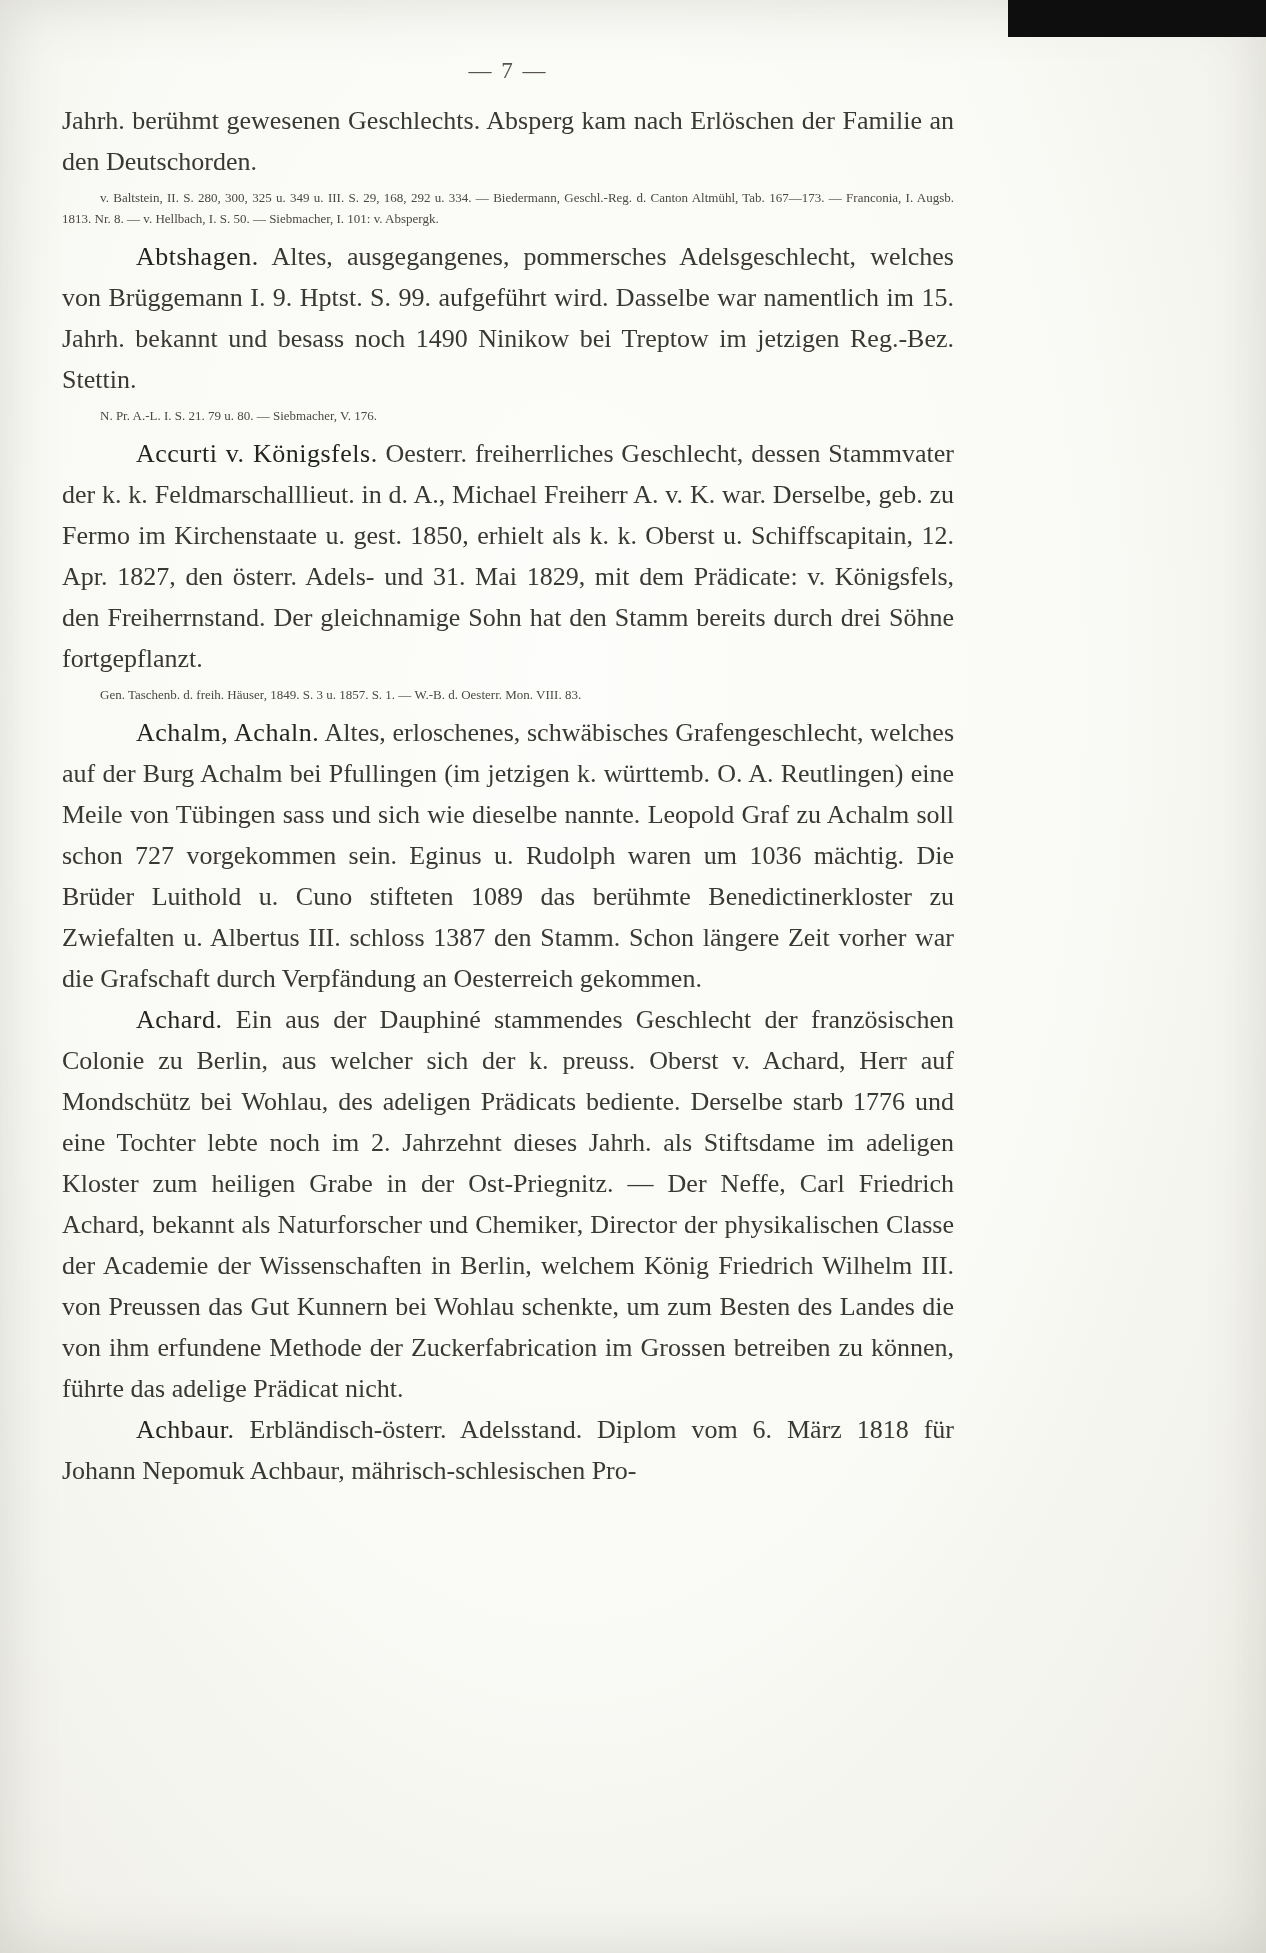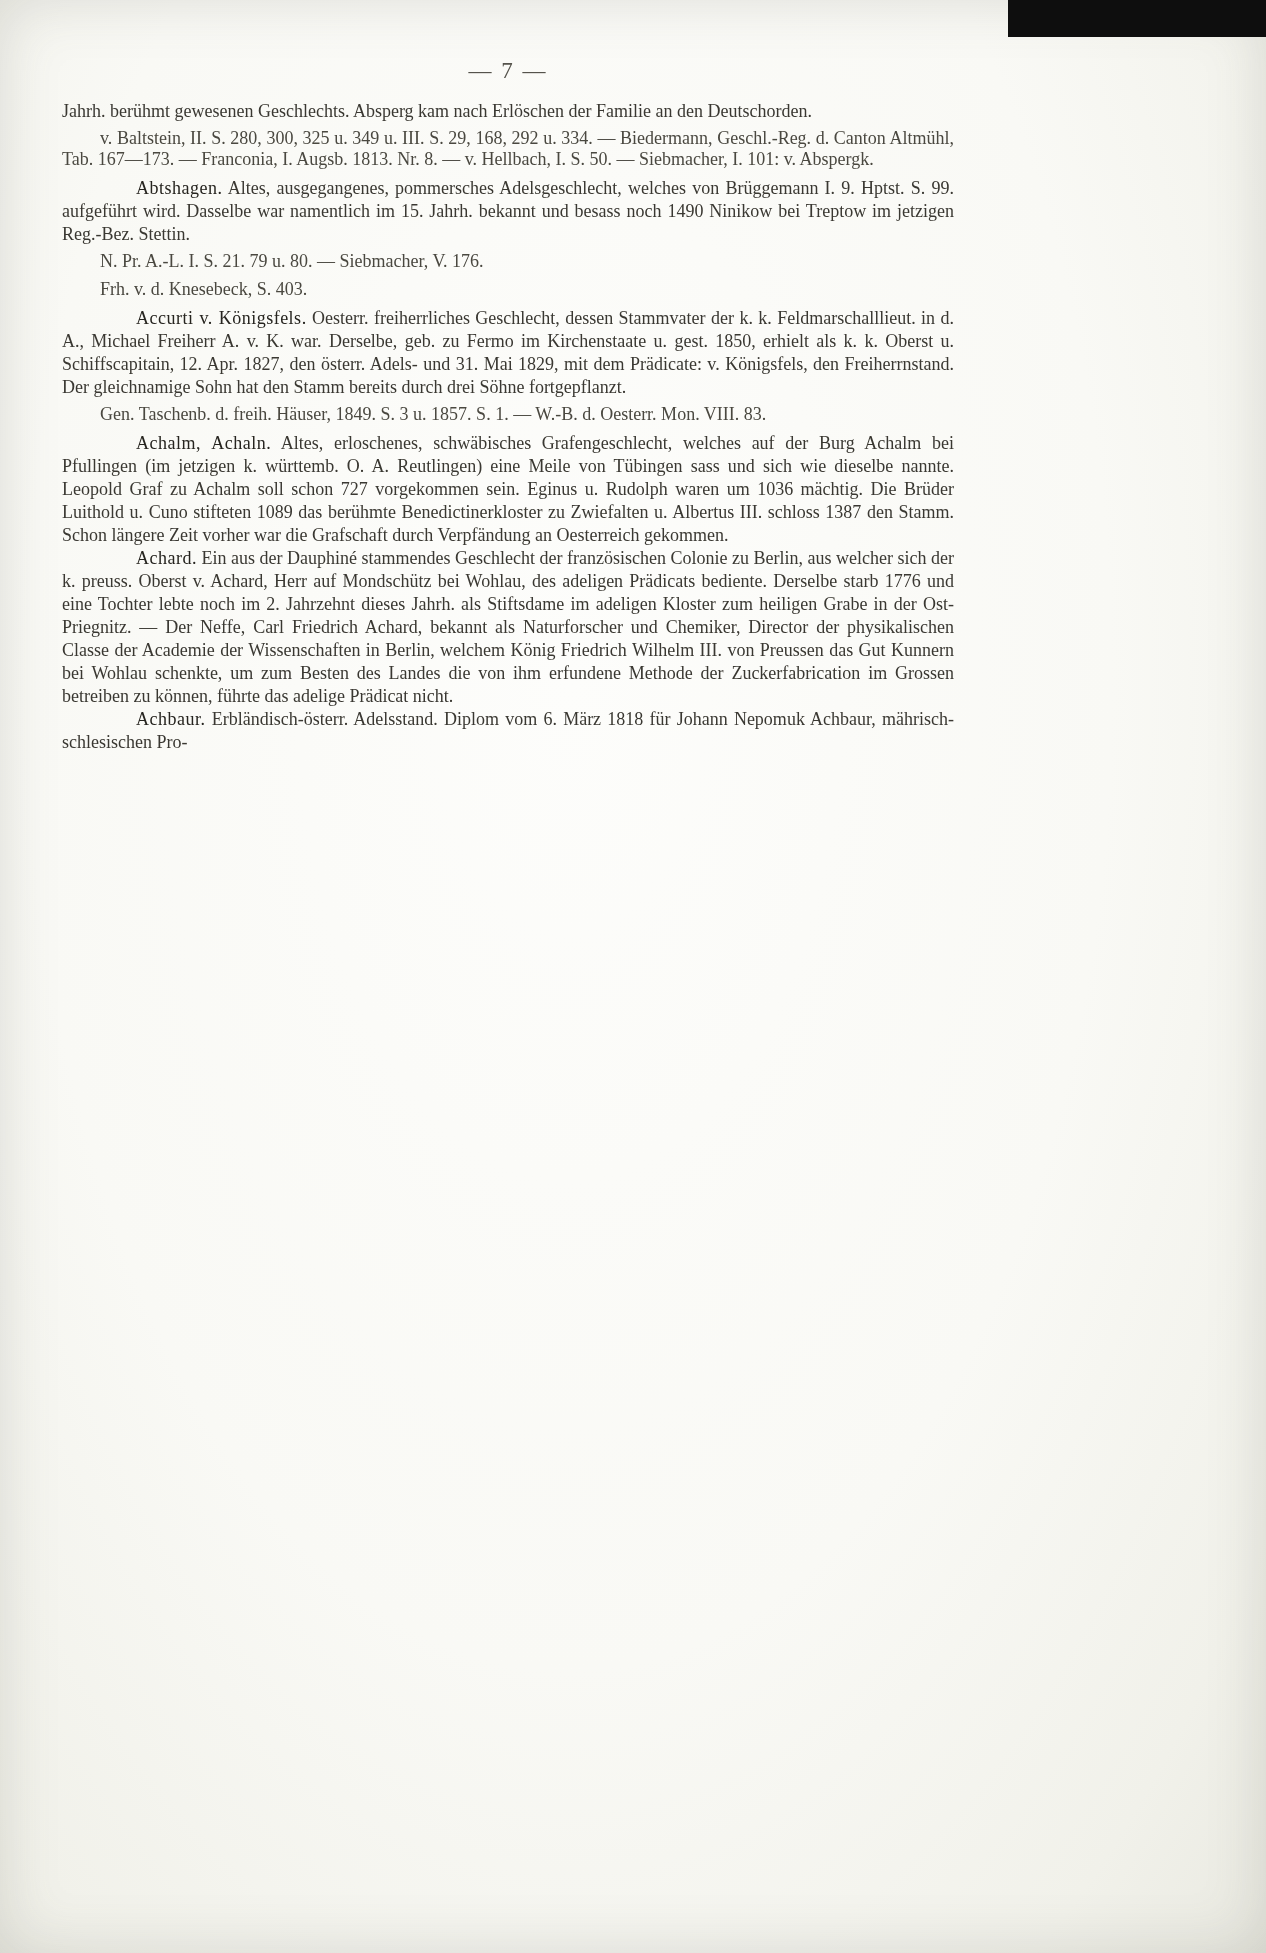--- a/index.html
+++ b/index.html
@@ -28,35 +28,35 @@
     font-size:23px;
     color:#55534c;
     letter-spacing:2px;
   }
   .text-col{
     width:892px;
     margin-left:62px;
   }
   p{margin:0;padding:0;}
   .body-p, .entry-p{
-    font-size:18px;
-    line-height:23px;
+    font-size:26px;
+    line-height:41px;
     text-align:justify;
     text-justify:inter-word;
     color:#3a3832;
   }
   .entry-p{ text-indent:74px; }
   .body-p{ text-indent:0; }
   .hw{
     font-weight:normal;
     color:#26241f;
     letter-spacing:0.5px;
   }
   .cite-p{
-    font-size:18px;
+    font-size:13px;
     line-height:21px;
     text-align:justify;
     text-indent:38px;
     color:#4a4840;
     margin:5px 0 7px 0;
   }
 </style>
 </head>
 <body>
 
@@ -72,21 +72,20 @@
 
     <p class="body-p"><span>Jahrh. berühmt gewesenen Geschlechts. Absperg kam nach Erlöschen der Familie an den Deutschorden.</span></p>
 
     <p class="cite-p"><span>v. Baltstein, II. S. 280, 300, 325 u. 349 u. III. S. 29, 168, 292 u. 334. — Biedermann, Geschl.-Reg. d. Canton Altmühl, Tab. 167—173. — Franconia, I. Augsb. 1813. Nr. 8. — v. Hellbach, I. S. 50. — Siebmacher, I. 101: v. Abspergk.</span></p>
 
     <p class="entry-p"><b class="hw">Abtshagen.</b> <span>Altes, ausgegangenes, pommersches Adelsgeschlecht, welches von Brüggemann I. 9. Hptst. S. 99. aufgeführt wird. Dasselbe war namentlich im 15. Jahrh. bekannt und besass noch 1490 Ninikow bei Treptow im jetzigen Reg.-Bez. Stettin.</span></p>
 
     <p class="cite-p"><span>N. Pr. A.-L. I. S. 21. 79 u. 80. — Siebmacher, V. 176.</span></p>
 
 
-    <p class="cite-p"><span>Frh. v. d. Knesebeck, S. 403.</span></p>
 
     <p class="entry-p"><b class="hw">Accurti v. Königsfels.</b> <span>Oesterr. freiherrliches Geschlecht, dessen Stammvater der k. k. Feldmarschalllieut. in d. A., Michael Freiherr A. v. K. war. Derselbe, geb. zu Fermo im Kirchenstaate u. gest. 1850, erhielt als k. k. Oberst u. Schiffscapitain, 12. Apr. 1827, den österr. Adels- und 31. Mai 1829, mit dem Prädicate: v. Königsfels, den Freiherrnstand. Der gleichnamige Sohn hat den Stamm bereits durch drei Söhne fortgepflanzt.</span></p>
 
     <p class="cite-p"><span>Gen. Taschenb. d. freih. Häuser, 1849. S. 3 u. 1857. S. 1. — W.-B. d. Oesterr. Mon. VIII. 83.</span></p>
 
     <p class="entry-p"><b class="hw">Achalm, Achaln.</b> <span>Altes, erloschenes, schwäbisches Grafengeschlecht, welches auf der Burg Achalm bei Pfullingen (im jetzigen k. württemb. O. A. Reutlingen) eine Meile von Tübingen sass und sich wie dieselbe nannte. Leopold Graf zu Achalm soll schon 727 vorgekommen sein. Eginus u. Rudolph waren um 1036 mächtig. Die Brüder Luithold u. Cuno stifteten 1089 das berühmte Benedictinerkloster zu Zwiefalten u. Albertus III. schloss 1387 den Stamm. Schon längere Zeit vorher war die Grafschaft durch Verpfändung an Oesterreich gekommen.</span></p>
 
 
     <p class="entry-p"><b class="hw">Achard.</b> <span>Ein aus der Dauphiné stammendes Geschlecht der französischen Colonie zu Berlin, aus welcher sich der k. preuss. Oberst v. Achard, Herr auf Mondschütz bei Wohlau, des adeligen Prädicats bediente. Derselbe starb 1776 und eine Tochter lebte noch im 2. Jahrzehnt dieses Jahrh. als Stiftsdame im adeligen Kloster zum heiligen Grabe in der Ost-Priegnitz. — Der Neffe, Carl Friedrich Achard, bekannt als Naturforscher und Chemiker, Director der physikalischen Classe der Academie der Wissenschaften in Berlin, welchem König Friedrich Wilhelm III. von Preussen das Gut Kunnern bei Wohlau schenkte, um zum Besten des Landes die von ihm erfundene Methode der Zuckerfabrication im Grossen betreiben zu können, führte das adelige Prädicat nicht.</span></p>
 

